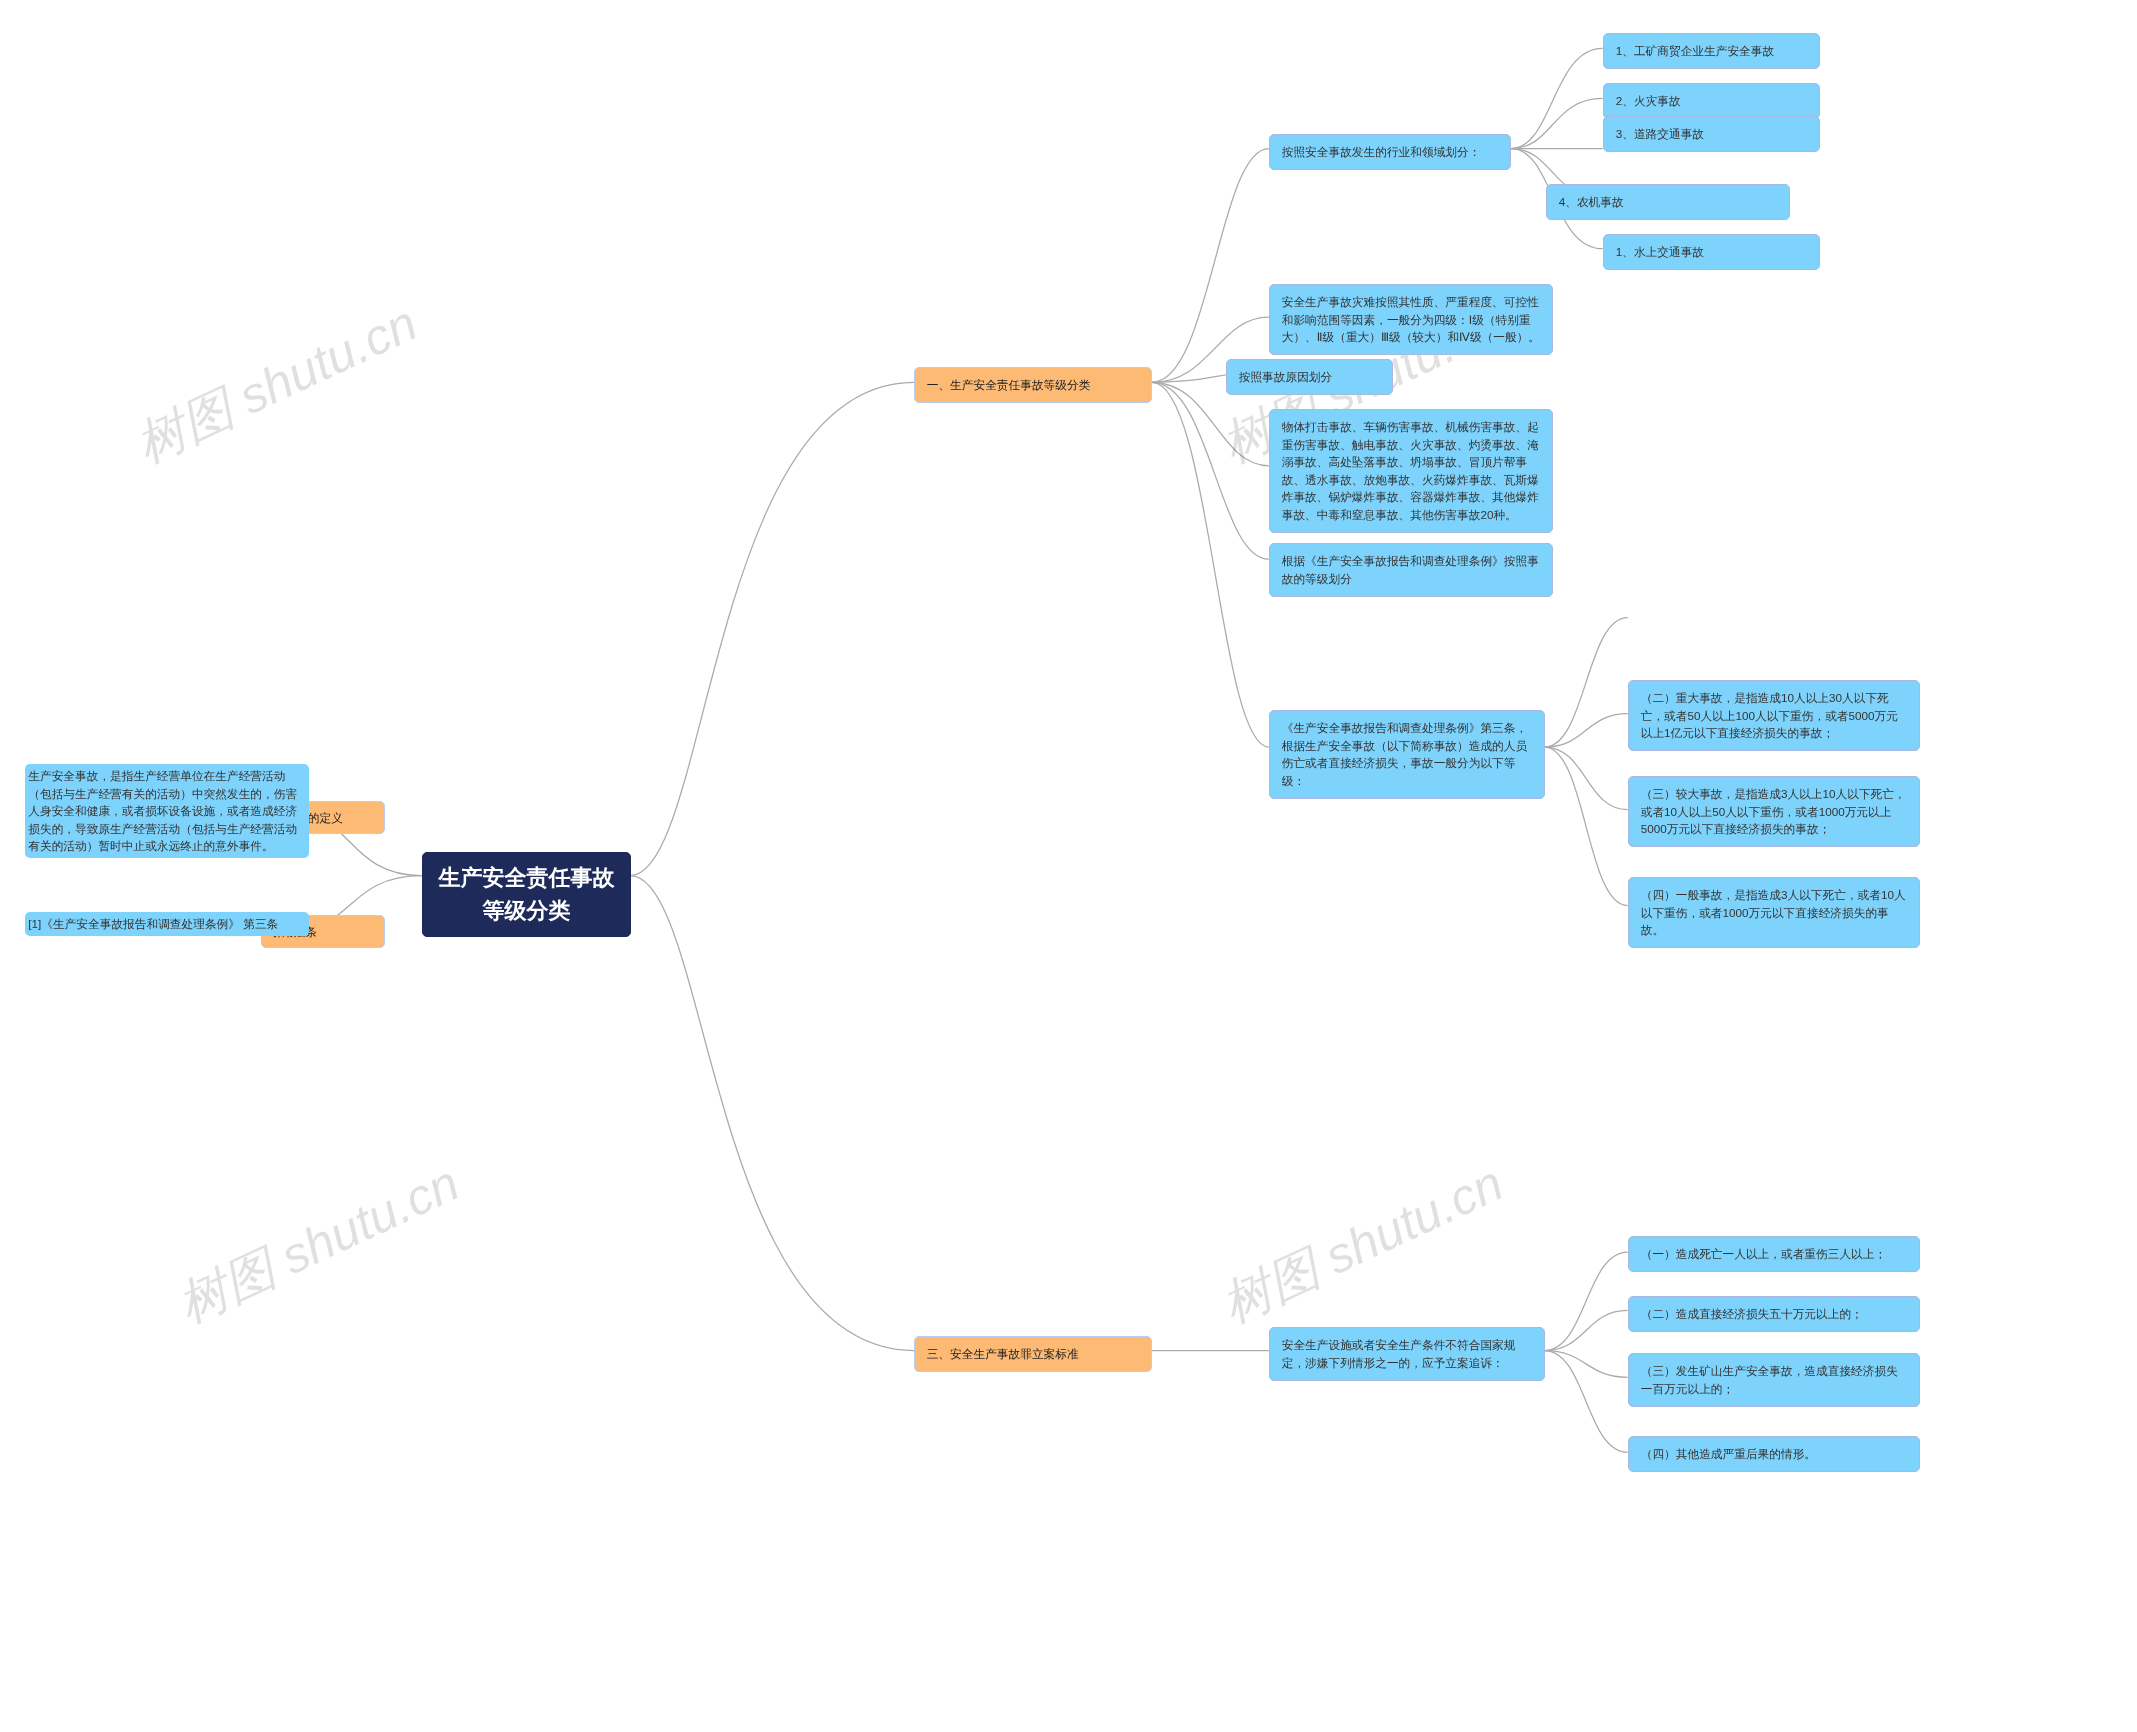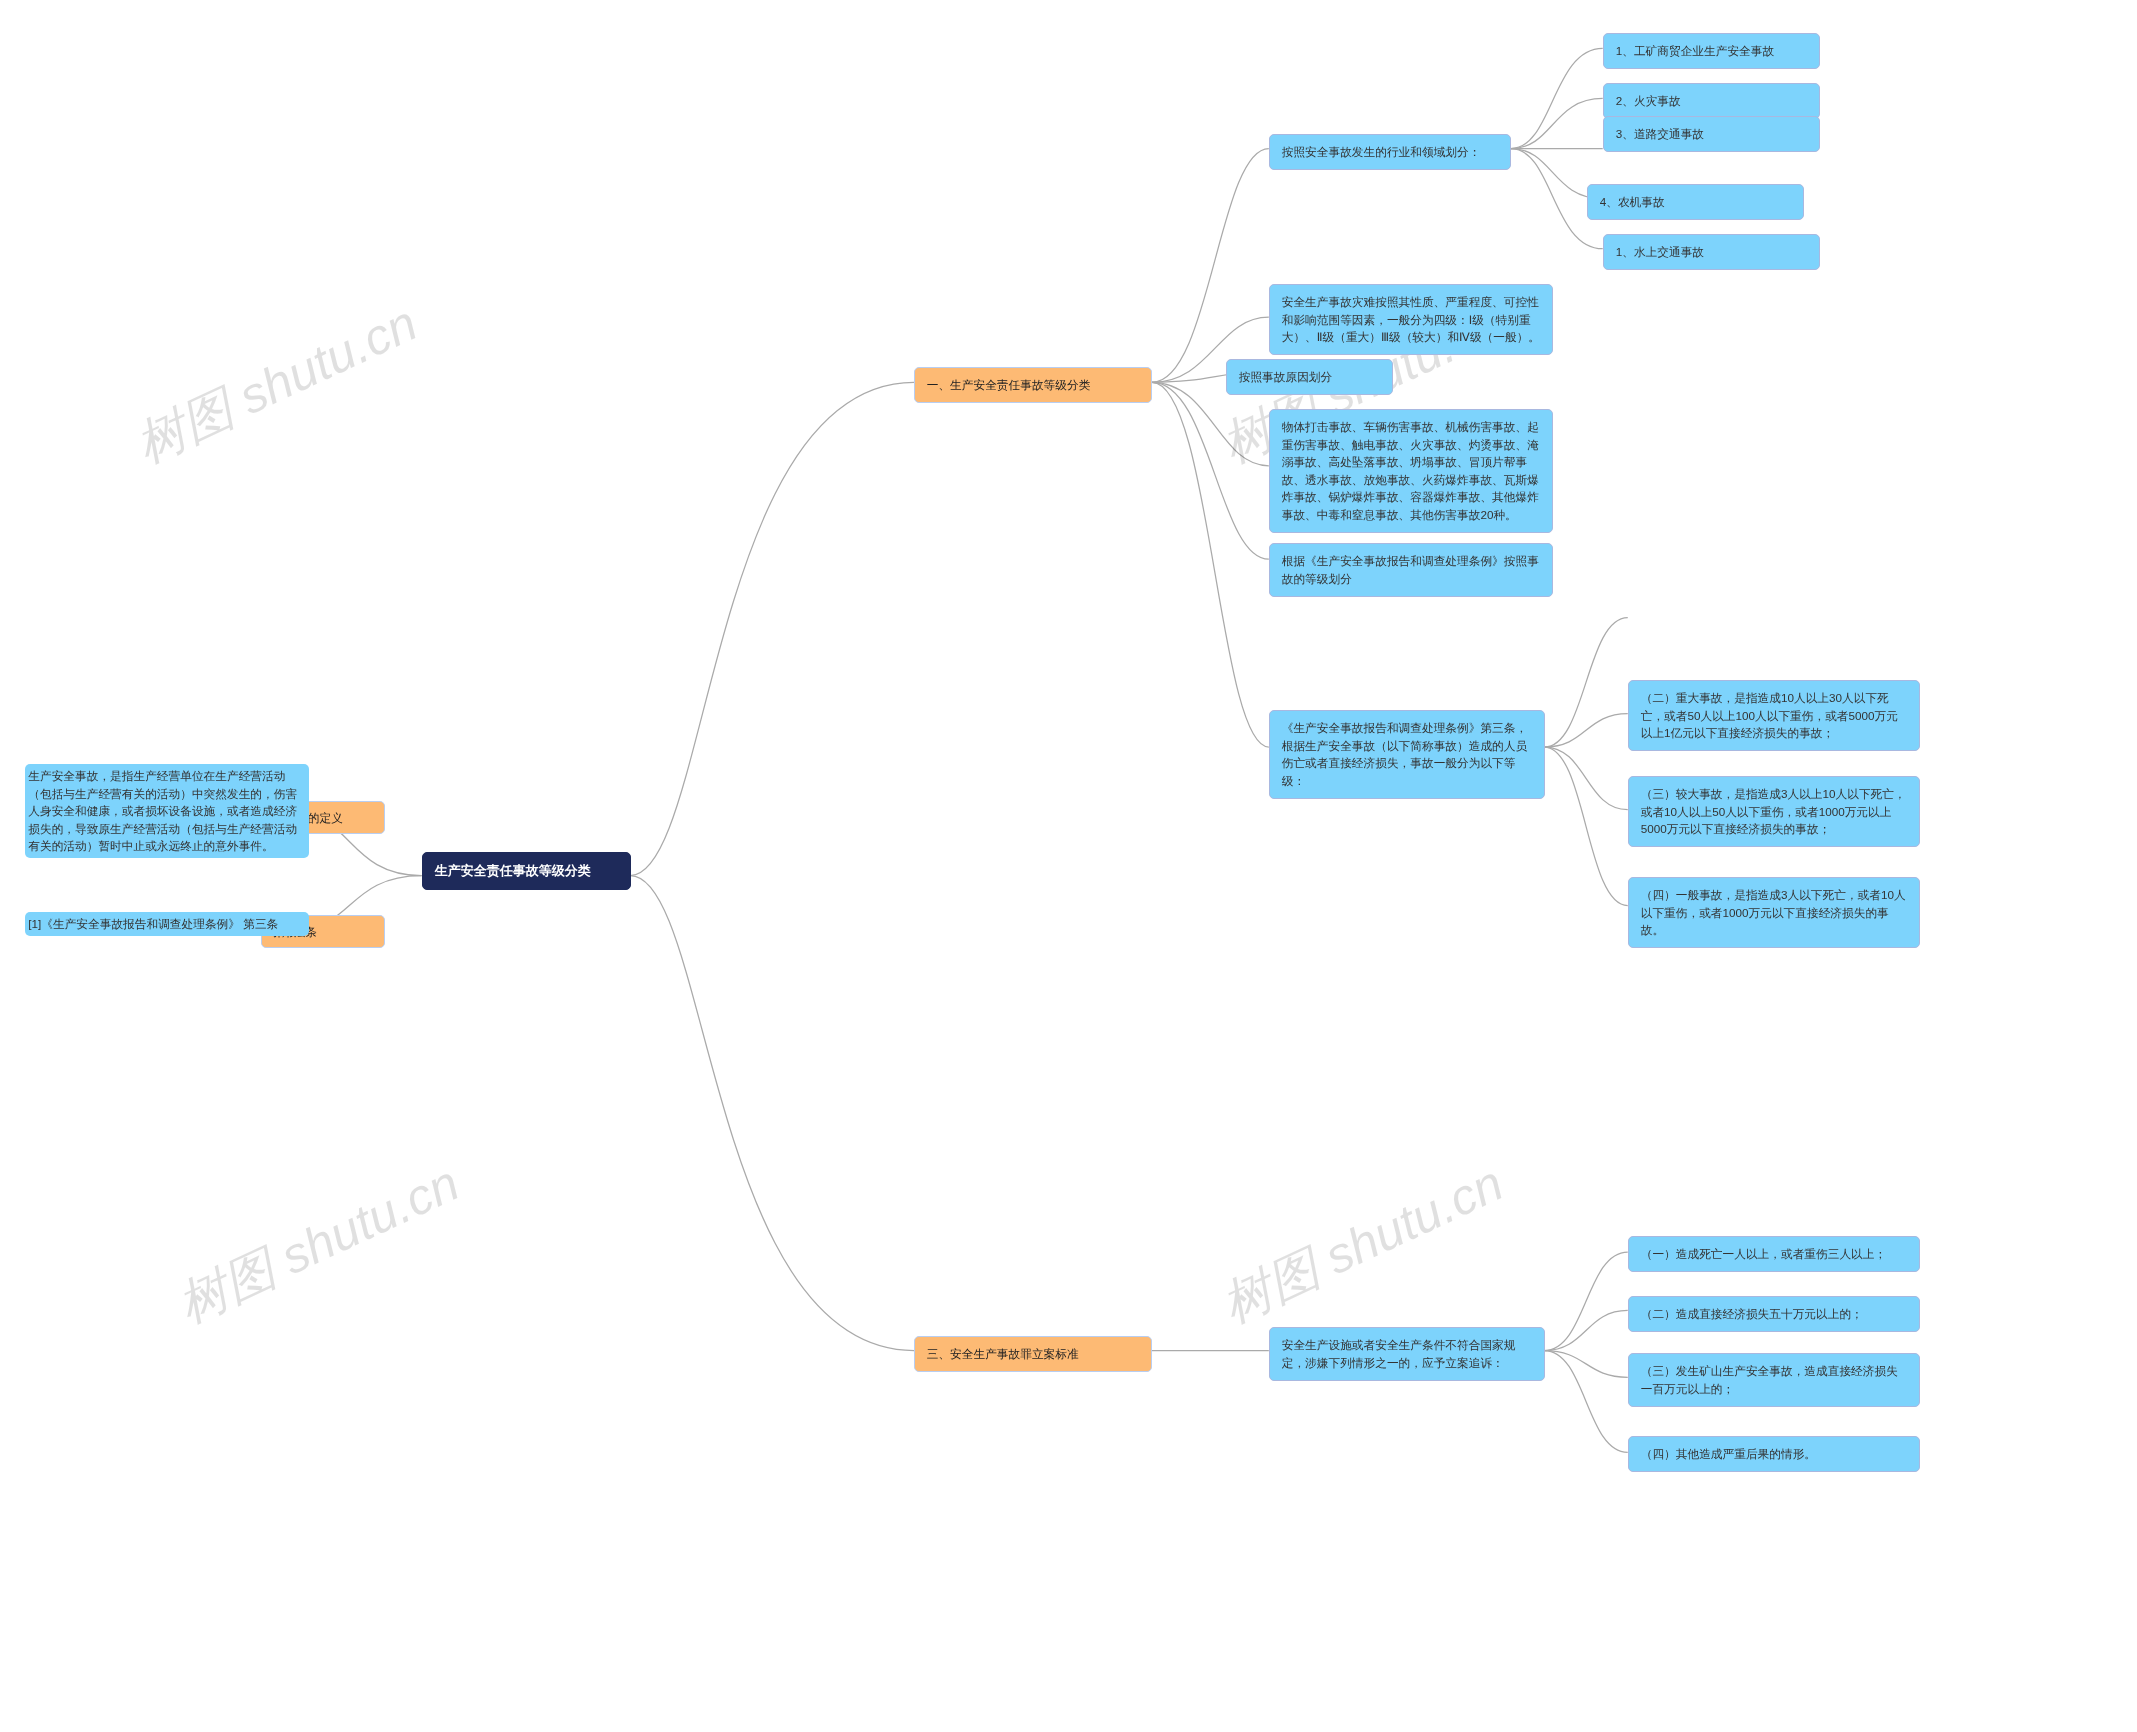--- a/index.html
+++ b/index.html
@@ -1,18 +1,18 @@
 <!DOCTYPE html>
 <html><head>
 <meta charset="utf-8">
 <style>
 html,body{margin:0;padding:0;background:#fff;font-family:"Microsoft YaHei",SimSun,sans-serif;font-size:11.7px;color:#333;width:2137px;height:1732px;overflow:hidden}
 .canvas{position:relative;width:2137px;height:1732px}
 .node{position:absolute;background:#7dd3fc;border:0.8px solid #a9b8e0;border-radius:5px;padding:8.3px 11.7px;line-height:1.5;box-sizing:border-box}
-.node.center{background:#1e2a5a;color:#fff;border-color:#1e2a5a;font-size:13px;font-weight:bold;}
+.node.center{background:#1e2a5a;color:#fff;border-color:#1e2a5a;font-size:22px;font-weight:bold;text-align:center}
 .node.branch{background:#fdba74;border-color:#b8cef2;color:#222;font-weight:500}
 .watermark{position:absolute;color:rgba(0,0,0,0.12);font-size:50px;font-weight:300;font-style:italic;transform:rotate(-25deg);pointer-events:none;user-select:none;white-space:nowrap}
 svg.conn{position:absolute;top:0;left:0;width:2137px;height:1732px;pointer-events:none}
 svg.conn path{stroke:#aaa;stroke-width:1.5;fill:none}
 </style>
 </head>
 <body>
 
 <div class="canvas">
 
@@ -51,21 +51,21 @@
 <div class="watermark" style="top:1211px;left:1211px">树图 shutu.cn</div>
 
 <div class="node center" style="left:422px;top:852px;width:209px">生产安全责任事故等级分类</div>
 
 <div class="node branch" style="left:914px;top:367px;width:238px">一、生产安全责任事故等级分类</div>
 
 <div class="node" style="left:1269px;top:134px;width:242px">按照安全事故发生的行业和领域划分：</div>
 <div class="node" style="left:1603px;top:33px;width:217px">1、工矿商贸企业生产安全事故</div>
 <div class="node" style="left:1603px;top:83px;width:217px">2、火灾事故</div>
 <div class="node" style="left:1603px;top:116px;width:217px">3、道路交通事故</div>
-<div class="node" style="left:1587px;top:184px;width:217px">4、农机事故</div>
+<div class="node" style="left:1546px;top:184px;width:244px">4、农机事故</div>
 <div class="node" style="left:1603px;top:234px;width:217px">1、水上交通事故</div>
 
 <div class="node" style="left:1269px;top:284px;width:284px">安全生产事故灾难按照其性质、严重程度、可控性和影响范围等因素，一般分为四级：Ⅰ级（特别重大）、Ⅱ级（重大）Ⅲ级（较大）和Ⅳ级（一般）。</div>
 <div class="node" style="left:1226px;top:359px;width:167px">按照事故原因划分</div>
 <div class="node" style="left:1269px;top:409px;width:284px">物体打击事故、车辆伤害事故、机械伤害事故、起重伤害事故、触电事故、火灾事故、灼烫事故、淹溺事故、高处坠落事故、坍塌事故、冒顶片帮事故、透水事故、放炮事故、火药爆炸事故、瓦斯爆炸事故、锅炉爆炸事故、容器爆炸事故、其他爆炸事故、中毒和窒息事故、其他伤害事故20种。</div>
 <div class="node" style="left:1269px;top:543px;width:284px">根据《生产安全事故报告和调查处理条例》按照事故的等级划分</div>
 <div class="node" style="left:1269px;top:710px;width:276px">《生产安全事故报告和调查处理条例》第三条，根据生产安全事故（以下简称事故）造成的人员伤亡或者直接经济损失，事故一般分为以下等级：</div>
 
 <div class="node" style="left:1628px;top:680px;width:292px">（二）重大事故，是指造成10人以上30人以下死亡，或者50人以上100人以下重伤，或者5000万元以上1亿元以下直接经济损失的事故；</div>
 <div class="node" style="left:1628px;top:776px;width:292px">（三）较大事故，是指造成3人以上10人以下死亡，或者10人以上50人以下重伤，或者1000万元以上5000万元以下直接经济损失的事故；</div>

